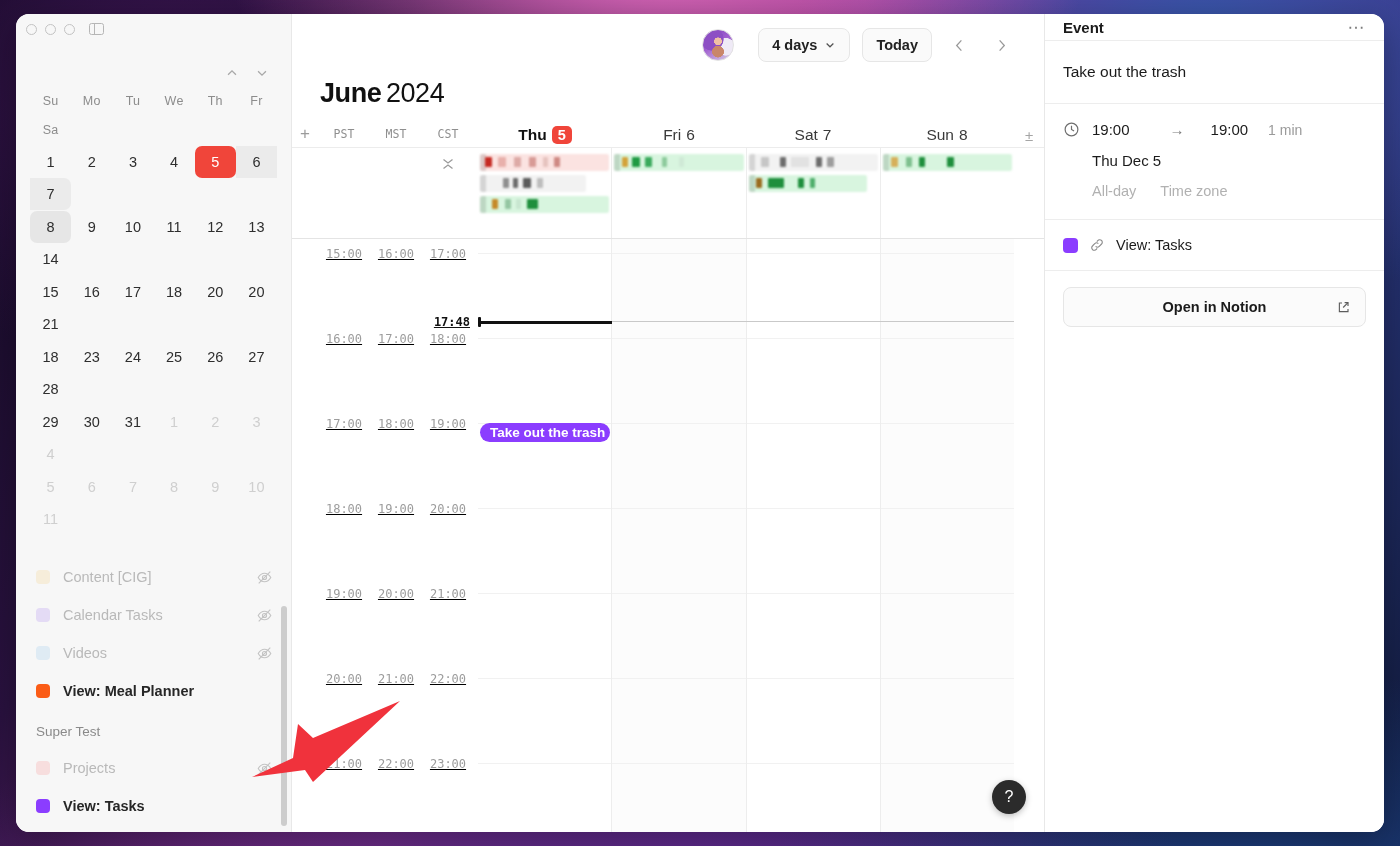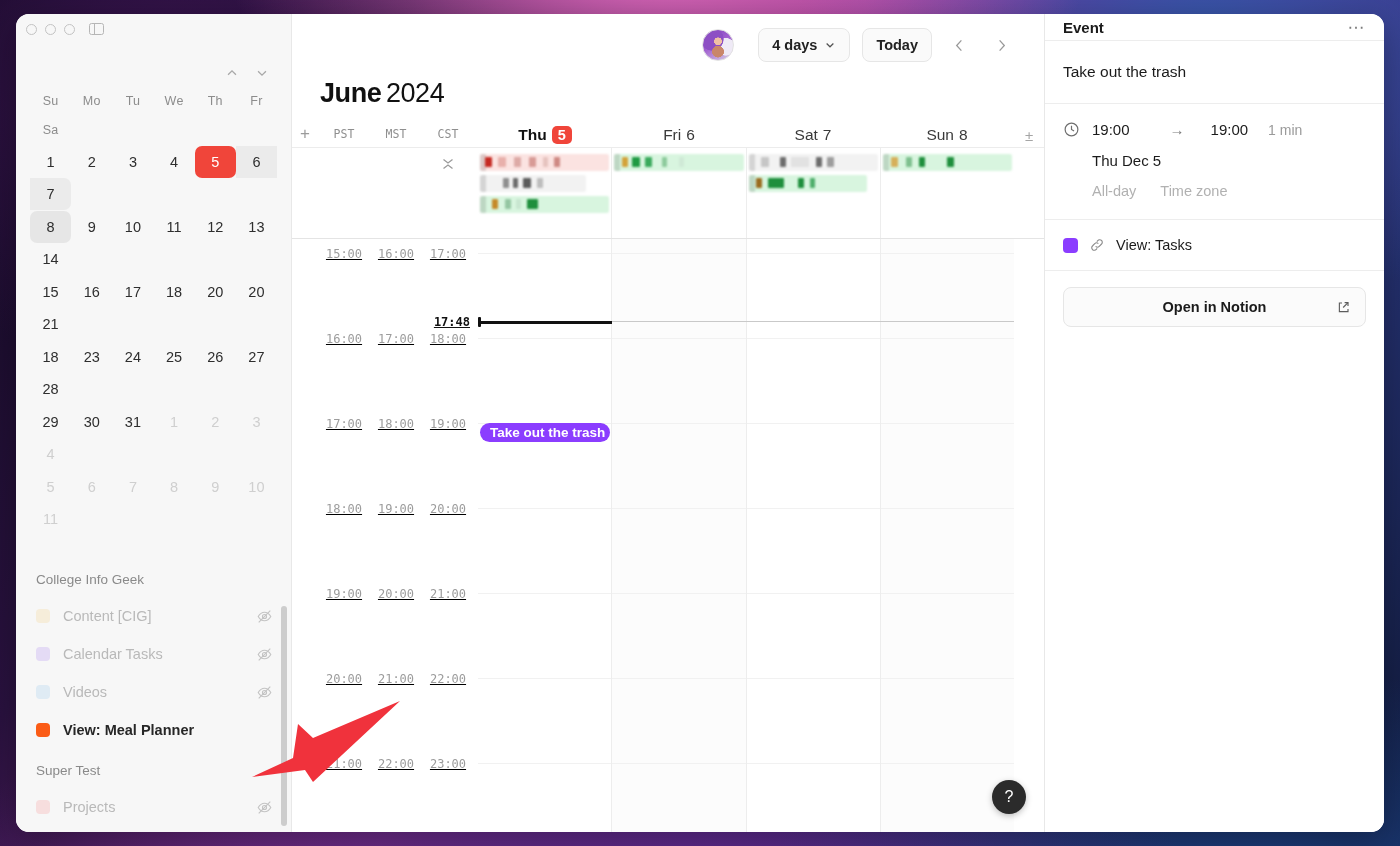--- a/index.html
+++ b/index.html
@@ -310,21 +310,20 @@
             <div class="day muted">7</div>
             <div class="day muted">8</div>
             <div class="day muted">9</div>
             <div class="day muted">10</div>
             <div class="day muted">11</div>
           </div>
         </div>
     </div>
 
     <div id="cal-list">
-        <div class="grp-title">College Info Geek</div>
         <div class="cal-row off">
           <span class="swatch" style="background:#f5e0b5"></span>
           <span class="cal-name">Content [CIG]</span>
           <svg class="eye-off" viewBox="0 0 20 20" fill="none" stroke="currentColor" stroke-width="1.3">
             <path d="M2.6 10S5.6 5 10 5s7.4 5 7.4 5-3 5-7.4 5S2.6 10 2.6 10z"></path>
             <circle cx="10" cy="10" r="2.4"></circle>
             <path d="M3.2 16.8L16.8 3.2"></path>
           </svg>
         </div>
         <div class="cal-row off">
@@ -346,29 +345,20 @@
           </svg>
         </div>
         <div class="cal-row">
           <span class="swatch" style="background:#fb5c16"></span>
           <span class="cal-name">View: Meal Planner</span>
         </div>
         <div class="grp-title">Super Test</div>
         <div class="cal-row off">
           <span class="swatch" style="background:#f6bfbf"></span>
           <span class="cal-name">Projects</span>
-          <svg class="eye-off" viewBox="0 0 20 20" fill="none" stroke="currentColor" stroke-width="1.3">
-            <path d="M2.6 10S5.6 5 10 5s7.4 5 7.4 5-3 5-7.4 5S2.6 10 2.6 10z"></path>
-            <circle cx="10" cy="10" r="2.4"></circle>
-            <path d="M3.2 16.8L16.8 3.2"></path>
-          </svg>
-        </div>
-        <div class="cal-row off">
-          <span class="swatch" style="background:#c2dcf0"></span>
-          <span class="cal-name">Tasks</span>
           <svg class="eye-off" viewBox="0 0 20 20" fill="none" stroke="currentColor" stroke-width="1.3">
             <path d="M2.6 10S5.6 5 10 5s7.4 5 7.4 5-3 5-7.4 5S2.6 10 2.6 10z"></path>
             <circle cx="10" cy="10" r="2.4"></circle>
             <path d="M3.2 16.8L16.8 3.2"></path>
           </svg>
         </div>
         <div class="cal-row">
           <span class="swatch" style="background:#8b3dff"></span>
           <span class="cal-name">View: Tasks</span>
         </div>

